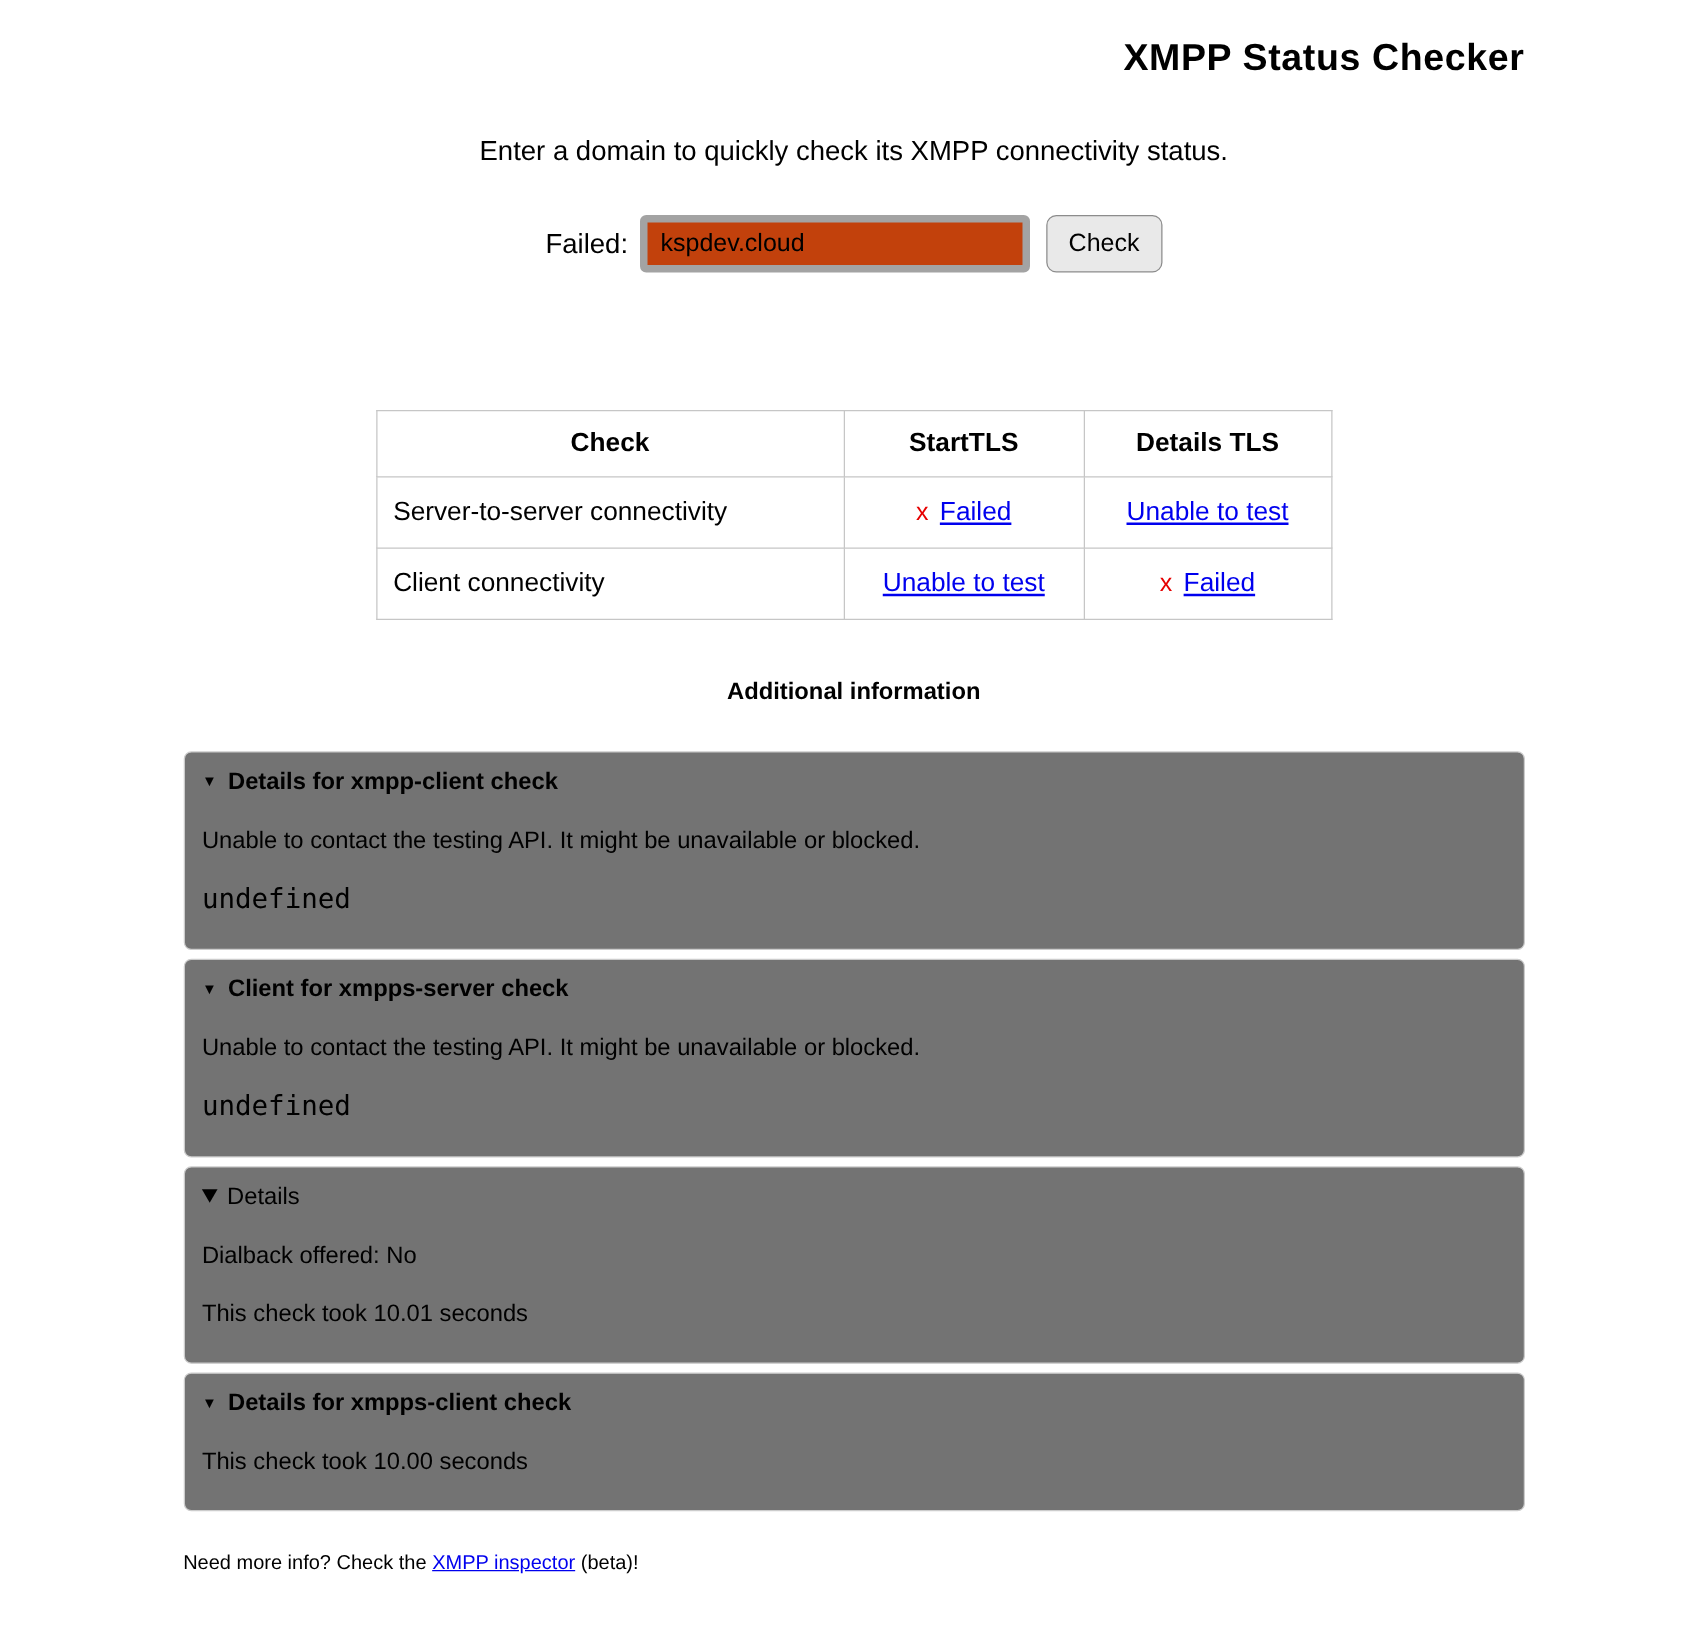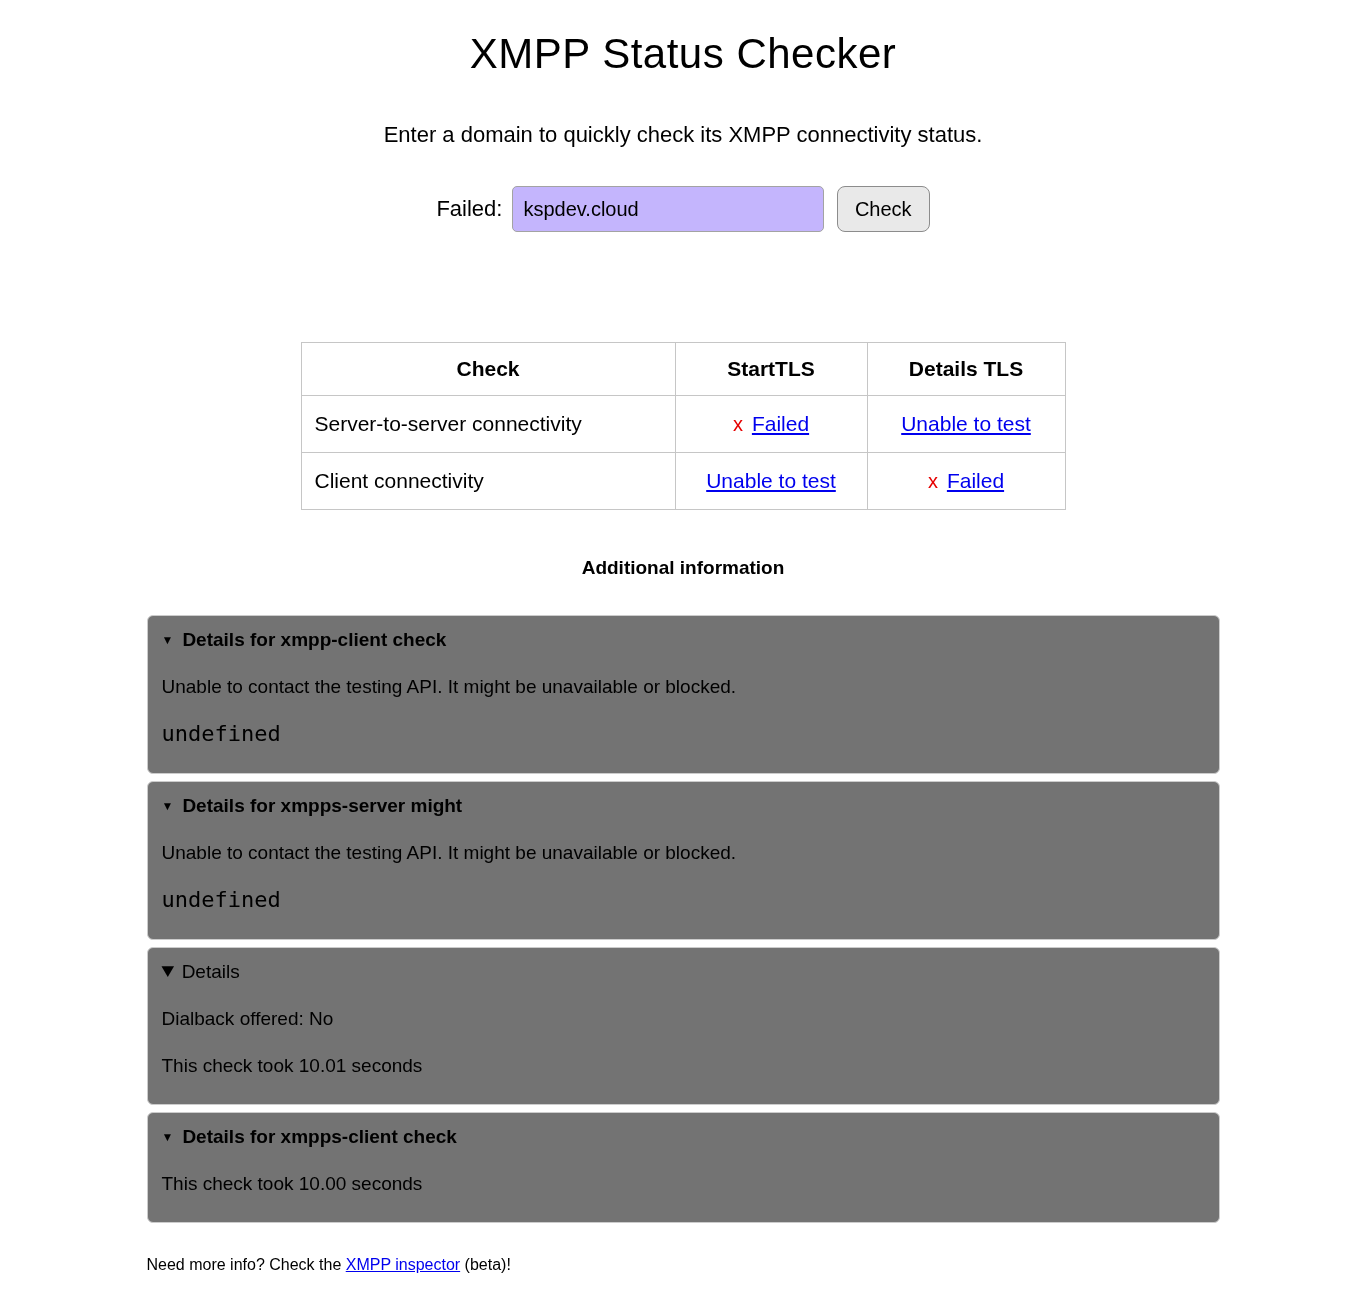--- a/index.html
+++ b/index.html
@@ -8,23 +8,23 @@
     background: #ffffff;
     color: #000000;
     font-family: "Liberation Sans", "DejaVu Sans", sans-serif;
   }
   .container {
     width: 1073px;
     margin: 0 auto;
     min-height: 1300px;
   }
   h1.page-title {
-    text-align: center;
-    font-size: 42px;
-    font-weight: normal;
+    text-align: right;
+    font-size: 30px;
+    font-weight: bold;
     margin: 30px 0 0 0;
     letter-spacing: 0.5px;
   }
   p.subtitle {
     text-align: center;
     font-size: 22px;
     margin: 44px 0 0 0;
   }
   .check-form {
     text-align: center;
@@ -34,24 +34,24 @@
     font-size: 22px;
     margin-right: 10px;
     vertical-align: middle;
   }
   .check-form input {
     width: 312px;
     height: 46px;
     font-size: 20px;
     font-family: "Liberation Sans", "DejaVu Sans", sans-serif;
     padding: 0 10px;
-    border: 1px solid #a3a3a3;
+    border: 6px solid #a3a3a3;
     border-radius: 5px;
     vertical-align: middle;
-    background: #c4b5fd;
+    background: #c2410c;
   }
   .check-form button {
     height: 46px;
     padding: 0 17px;
     margin-left: 8px;
     font-size: 20px;
     font-family: "Liberation Sans", "DejaVu Sans", sans-serif;
     background: #e9e9e9;
     border: 1px solid #8c8c8c;
     border-radius: 8px;
@@ -178,21 +178,21 @@
 
   <p class="additional-heading">Additional information</p>
 
   <div class="panels" id="panels">
       <details class="panel" open="">
         <summary><span class="marker-icon">▼</span><span>Details for xmpp-client check</span></summary>
         <p>Unable to contact the testing API. It might be unavailable or blocked.</p>
         <pre>undefined</pre>
       </details>
       <details class="panel" open="">
-        <summary><span class="marker-icon">▼</span><span>Details for xmpps-server might</span></summary>
+        <summary><span class="marker-icon">▼</span><span>Client for xmpps-server check</span></summary>
         <p>Unable to contact the testing API. It might be unavailable or blocked.</p>
         <pre>undefined</pre>
       </details>
       <details class="panel" open="">
         <p>Dialback offered: No</p>
         <p>This check took 10.01 seconds</p>
       </details>
       <details class="panel" open="">
         <summary><span class="marker-icon">▼</span><span>Details for xmpps-client check</span></summary>
         <p>This check took 10.00 seconds</p>

